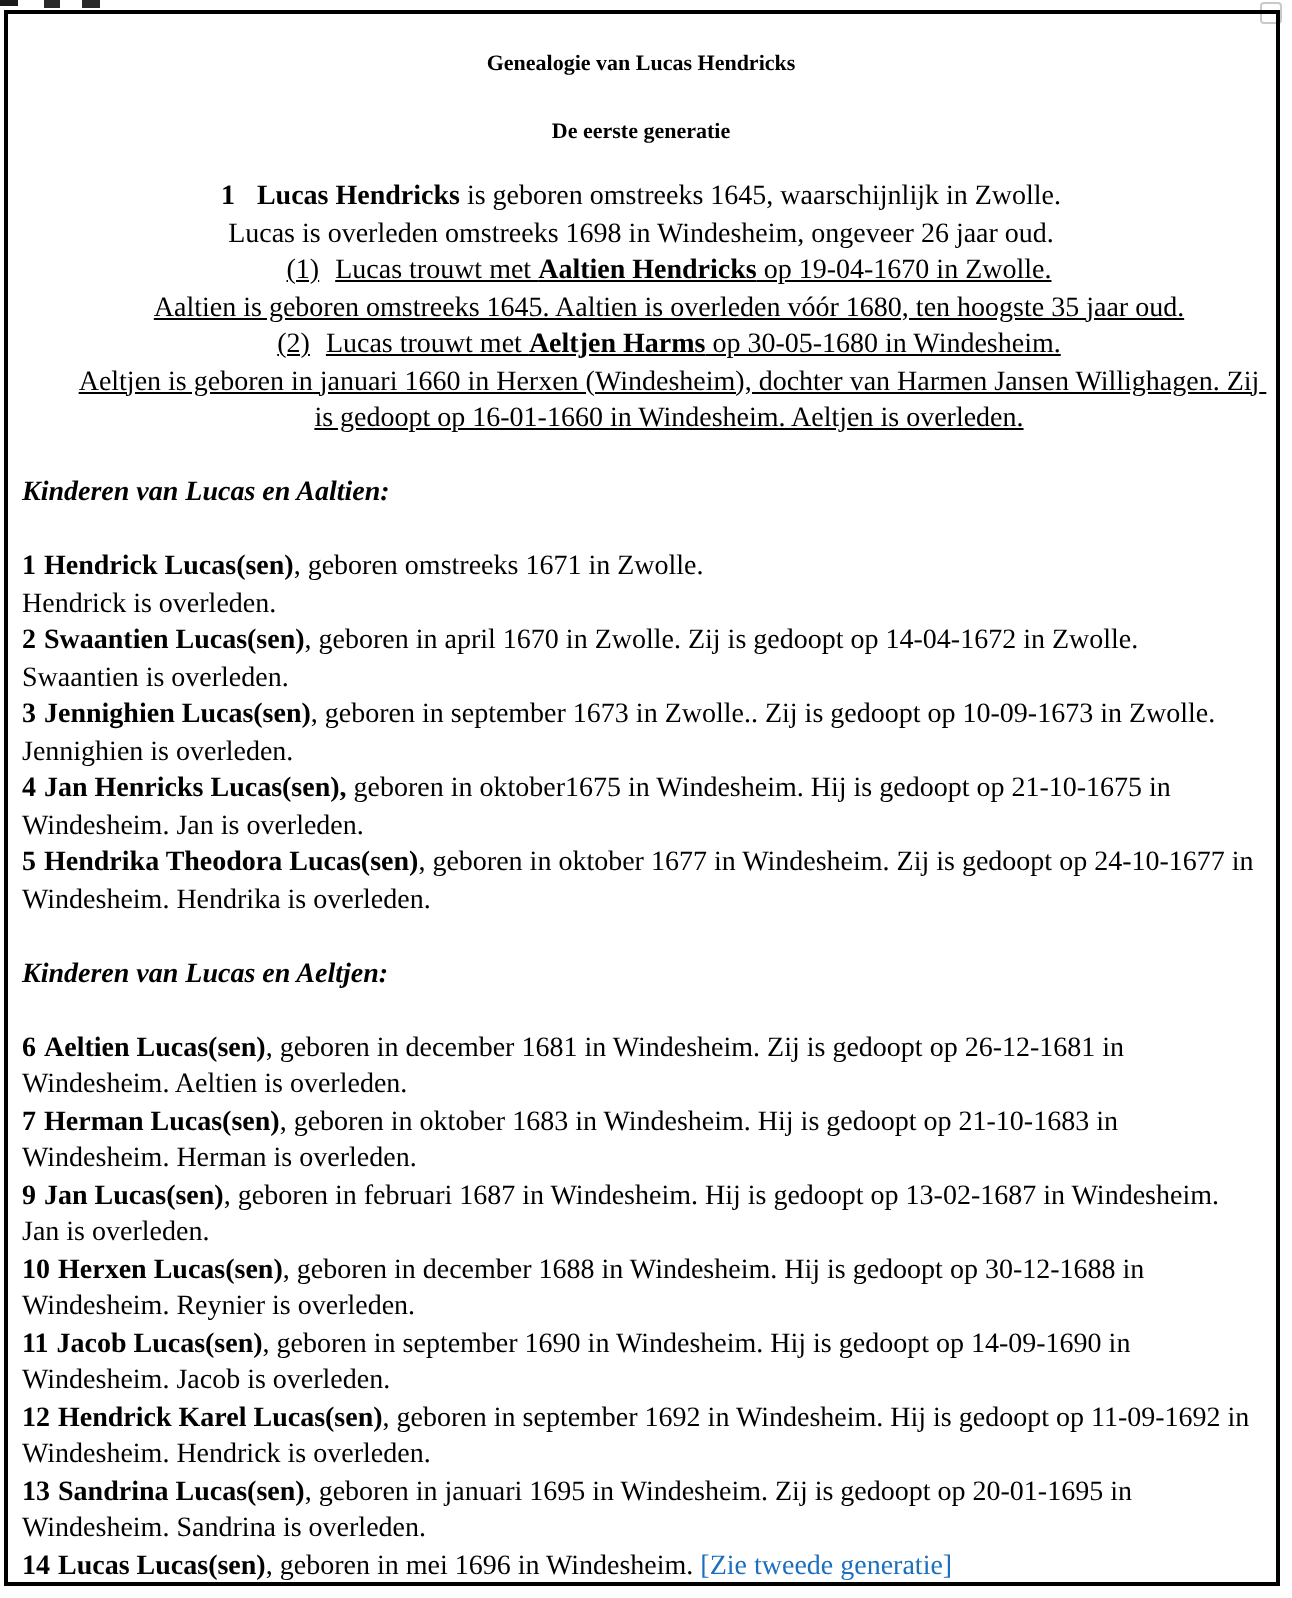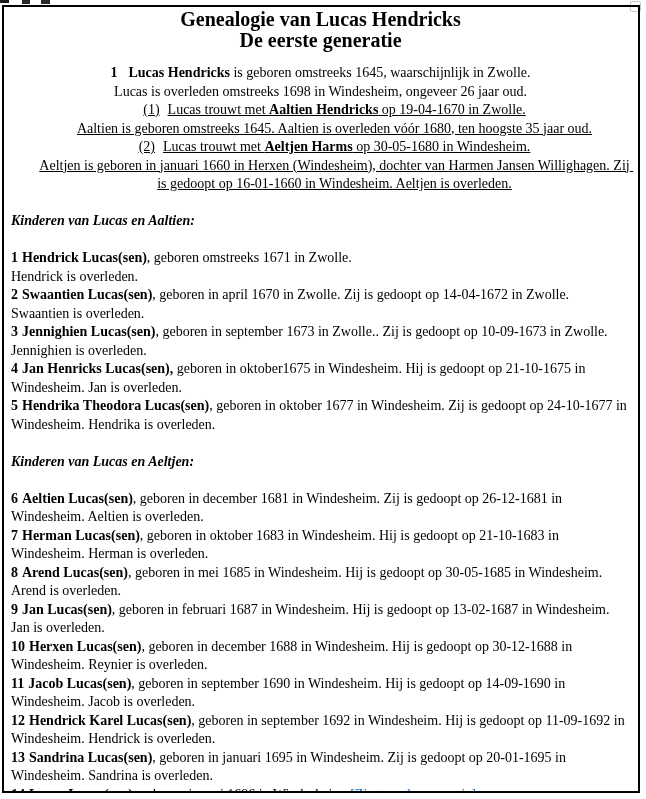--- a/index.html
+++ b/index.html
@@ -26,22 +26,22 @@
   .frame {
     position: absolute;
     left: 2px; top: 5px;
     width: 638px; height: 788px;
     box-sizing: border-box;
     border: 2px solid #000000;
     padding: 2px 8px 0 7px;
     overflow: hidden;
   }
   .doc-title, .doc-subtitle {
-    margin: 0; text-align: center;
-    font-weight: bold; font-size: 20px; line-height: 21px;
+    margin: 13px; text-align: center;
+    font-weight: bold; font-size: 11px; line-height: 21px;
     white-space: pre-wrap;
   }
   .body-copy { font-size: 14px; line-height: 18.5px; }
   .line { margin: 0; white-space: pre-wrap; }
   .person-block { margin-top: 13px; text-align: center; }
   .person-num { margin-right: 11px; }
   .m-idx { margin-right: 8px; }
   .marriage-block { margin-left: 28px; text-decoration: underline; }
   .kinderen-heading {
     margin: 18.5px 0 18.5px 0;
@@ -89,21 +89,20 @@
         <p class="line"><b class="child-num">3</b><b>Jennighien Lucas(sen)</b><span>, geboren in september 1673 in Zwolle.. Zij is gedoopt op 10-09-1673 in Zwolle. Jennighien is overleden.</span></p>
         <p class="line"><b class="child-num">4</b><b>Jan Henricks Lucas(sen),</b><span> geboren in oktober1675 in Windesheim. Hij is gedoopt op 21-10-1675 in Windesheim. Jan is overleden.</span></p>
         <p class="line"><b class="child-num">5</b><b>Hendrika Theodora Lucas(sen)</b><span>, geboren in oktober 1677 in Windesheim. Zij is gedoopt op 24-10-1677 in Windesheim. Hendrika is overleden.</span></p>
       </div>
 
       <div>
         <p class="kinderen-heading">Kinderen van Lucas en Aeltjen:</p>
 
         <p class="line"><b class="child-num">6</b><b>Aeltien Lucas(sen)</b><span>, geboren in december 1681 in Windesheim. Zij is gedoopt op 26-12-1681 in Windesheim. Aeltien is overleden.</span></p>
         <p class="line"><b class="child-num">7</b><b>Herman Lucas(sen)</b><span>, geboren in oktober 1683 in Windesheim. Hij is gedoopt op 21-10-1683 in Windesheim. Herman is overleden.</span></p>
-        <p class="line"><b class="child-num">8</b><b>Arend Lucas(sen)</b><span>, geboren in mei 1685 in Windesheim. Hij is gedoopt op 30-05-1685 in Windesheim. Arend is overleden.</span></p>
         <p class="line"><b class="child-num">9</b><b>Jan Lucas(sen)</b><span>, geboren in februari 1687 in Windesheim. Hij is gedoopt op 13-02-1687 in Windesheim. Jan is overleden.</span></p>
         <p class="line"><b class="child-num">10</b><b>Herxen Lucas(sen)</b><span>, geboren in december 1688 in Windesheim. Hij is gedoopt op 30-12-1688 in Windesheim. Reynier is overleden.</span></p>
         <p class="line"><b class="child-num">11</b><b>Jacob Lucas(sen)</b><span>, geboren in september 1690 in Windesheim. Hij is gedoopt op 14-09-1690 in Windesheim. Jacob is overleden.</span></p>
         <p class="line"><b class="child-num">12</b><b>Hendrick Karel Lucas(sen)</b><span>, geboren in september 1692 in Windesheim. Hij is gedoopt op 11-09-1692 in Windesheim. Hendrick is overleden.</span></p>
         <p class="line"><b class="child-num">13</b><b>Sandrina Lucas(sen)</b><span>, geboren in januari 1695 in Windesheim. Zij is gedoopt op 20-01-1695 in Windesheim. Sandrina is overleden.</span></p>
         <p class="line"><b class="child-num">14</b><b>Lucas Lucas(sen)</b><span>, geboren in mei 1696 in Windesheim. </span><a class="gen-link" href="#">[Zie tweede generatie]</a></p>
       </div>
 
     </div>
   </div>

